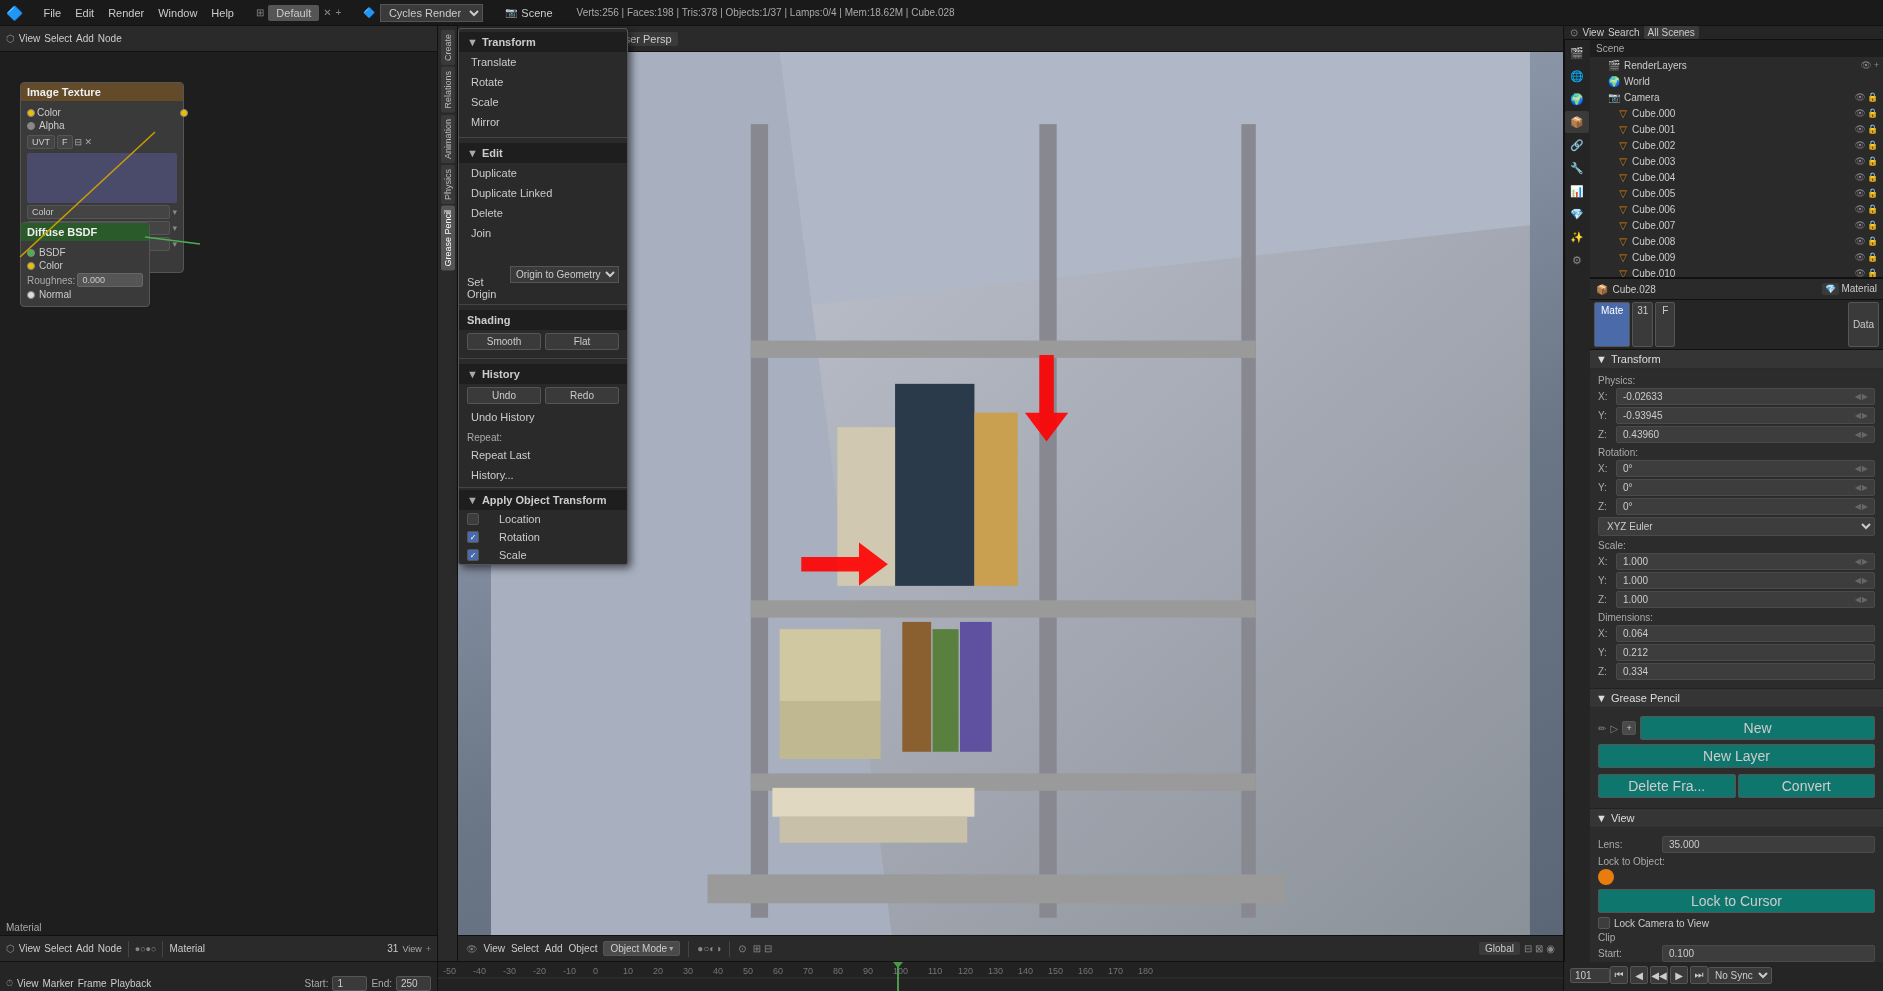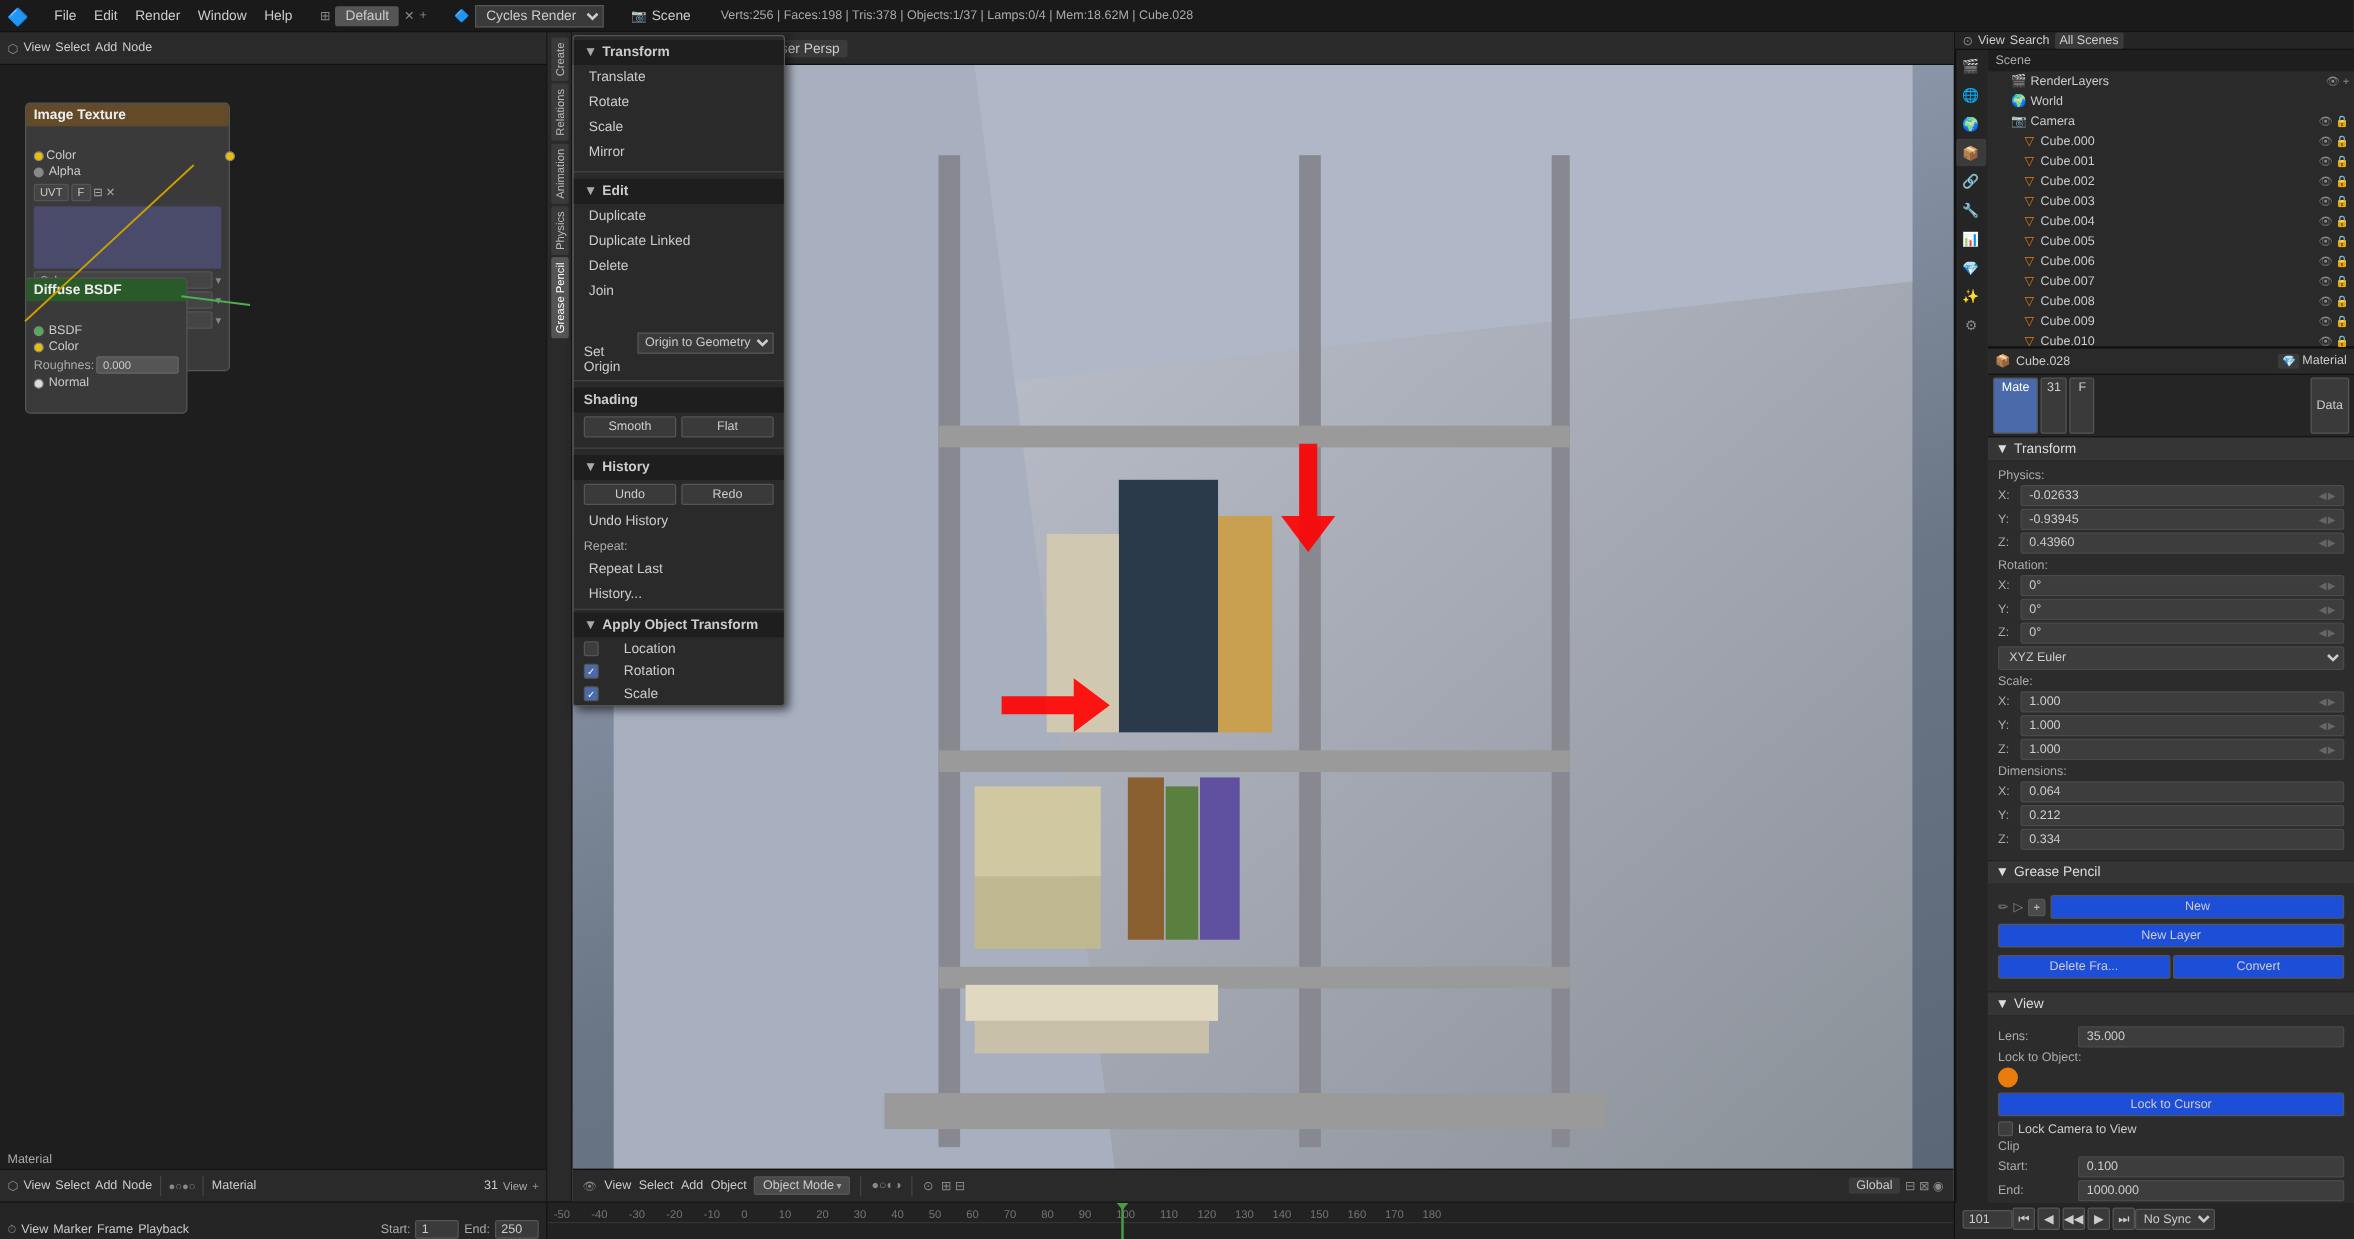--- a/index.html
+++ b/index.html
@@ -17,21 +17,21 @@
     #main { display: flex; height: calc(991px - 26px - 30px); }
 
     
     #left-panel { width: 438px; background: #222; border-right: 1px solid #111; display: flex; flex-direction: column; }
     #node-editor-header { background: #2a2a2a; height: 26px; display: flex; align-items: center; padding: 0 6px; gap: 4px; border-bottom: 1px solid #111; }
     #node-editor-canvas { flex: 1; background: #1e1e1e; position: relative; overflow: hidden; }
 
     
     .node { position: absolute; background: #3a3a3a; border: 1px solid #555; border-radius: 4px; min-width: 120px; }
     .node-header { background: #5a5a5a; padding: 3px 6px; border-radius: 3px 3px 0 0; font-size: 11px; color: #eee; font-weight: bold; }
-    .node-body { padding: 16px 6px; }
+    .node-body { padding: 4px 6px; }
     .node-row { display: flex; align-items: center; gap: 4px; margin: 2px 0; font-size: 10px; }
     .socket { width: 8px; height: 8px; border-radius: 50%; border: 1px solid #888; display: inline-block; }
     .socket-yellow { background: #e8c000; }
     .socket-gray { background: #888; }
     .socket-green { background: #4caf50; }
     .socket-white { background: #ddd; }
 
     
     #side-tabs { width: 20px; background: #2a2a2a; border-right: 1px solid #111; display: flex; flex-direction: column; align-items: center; padding-top: 4px; gap: 2px; }
     .side-tab { writing-mode: vertical-rl; transform: rotate(180deg); background: #3a3a3a; color: #bbb; font-size: 9px; padding: 4px 2px; cursor: pointer; border-radius: 2px; white-space: nowrap; }
@@ -102,21 +102,21 @@
     
     .section-collapse { background: #353535; padding: 3px 6px; font-size: 11px; color: #ddd; display: flex; align-items: center; gap: 4px; cursor: pointer; border-bottom: 1px solid #2a2a2a; }
     .section-body { background: #2c2c2c; padding: 6px 8px; border-bottom: 1px solid #222; }
     
     .loc-row { display: flex; align-items: center; margin: 2px 0; gap: 4px; }
     .loc-axis-label { font-size: 10px; color: #aaa; width: 14px; }
     .loc-field { background: #3d3d3d; border: 1px solid #4a4a4a; color: #ccc; font-size: 10px; padding: 2px 6px; flex: 1; border-radius: 2px; display: flex; align-items: center; justify-content: space-between; cursor: ew-resize; }
 
     .rot-select { background: #3d3d3d; border: 1px solid #4a4a4a; color: #ccc; font-size: 10px; padding: 2px 4px; width: 100%; border-radius: 2px; }
 
-    .full-btn { background: #1d4ed8; border: 1px solid #555; color: #ccc; font-size: 10px; padding: 3px; width: 100%; cursor: pointer; border-radius: 2px; margin: 2px 0; }
+    .full-btn { background: #0f766e; border: 1px solid #555; color: #ccc; font-size: 14px; padding: 3px; width: 100%; cursor: pointer; border-radius: 2px; margin: 2px 0; }
 
     .two-btn { display: flex; gap: 2px; margin: 2px 0; }
     .two-btn .full-btn { flex: 1; }
     .lens-row { display: flex; align-items: center; gap: 4px; margin: 2px 0; }
     .lens-label { color: #aaa; font-size: 10px; width: 60px; }
     .lens-field { background: #3d3d3d; border: 1px solid #4a4a4a; color: #ccc; font-size: 10px; padding: 2px 6px; flex: 1; border-radius: 2px; }
 
     .checkbox-row { display: flex; align-items: center; gap: 4px; margin: 2px 0; font-size: 10px; color: #ccc; }
     .cb { width: 12px; height: 12px; background: #3d3d3d; border: 1px solid #555; border-radius: 2px; display: flex; align-items: center; justify-content: center; cursor: pointer; }
     .cb.checked::after { content: '✓'; font-size: 8px; color: #fff; }

